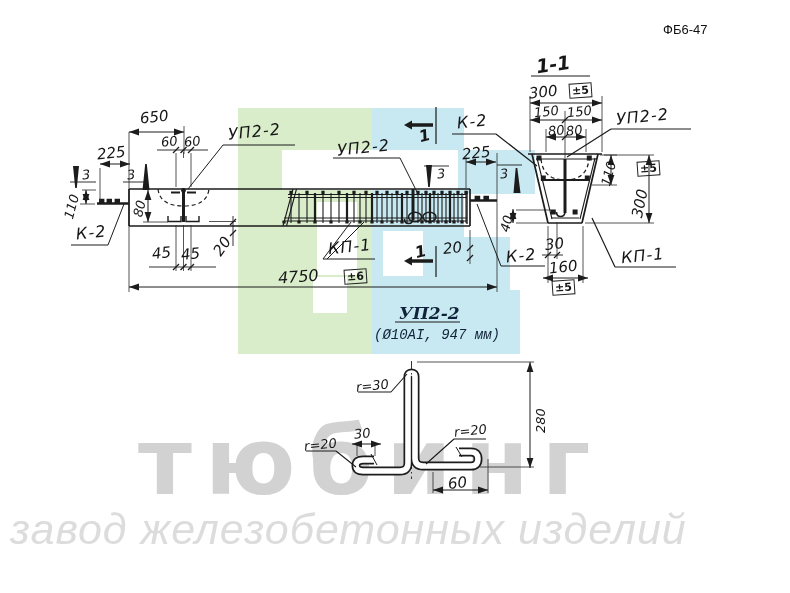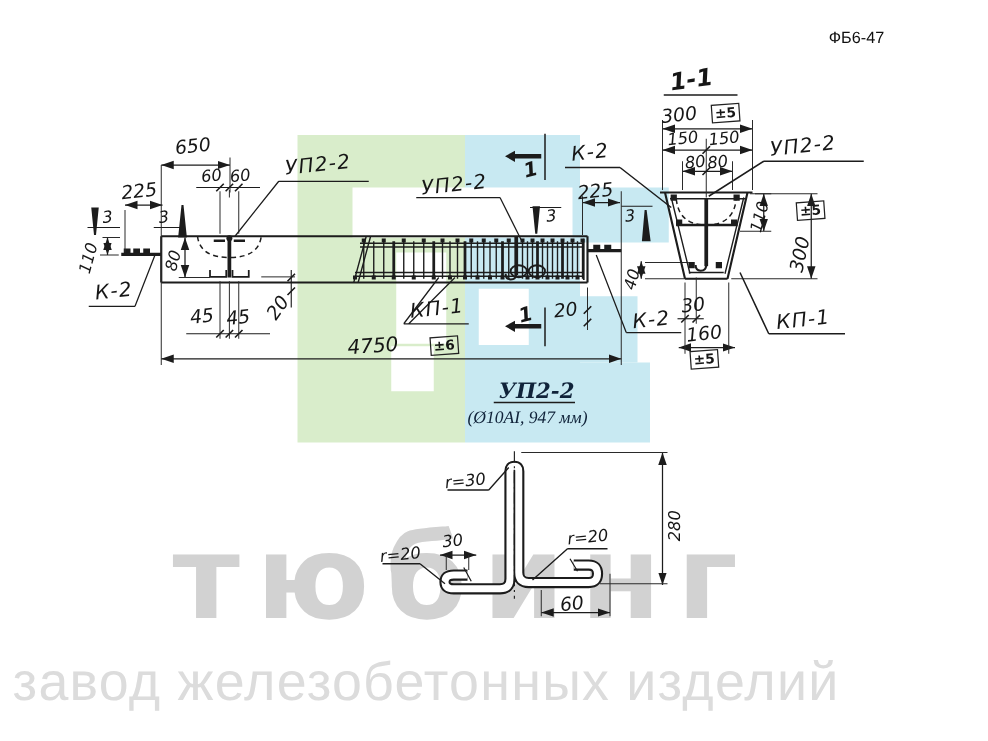--- a/index.html
+++ b/index.html
@@ -1,22 +1,22 @@
 <!DOCTYPE html>
 <html><head>
 <meta charset="utf-8">
 <style>
   html,body{margin:0;padding:0;}
   body{width:790px;height:593px;position:relative;background:#ffffff;overflow:hidden;
        font-family:"DejaVu Sans",sans-serif;}
   .blk{position:absolute;}
   .wm-brand{position:absolute;left:138px;top:408px;font-size:93px;font-weight:800;
             letter-spacing:13px;color:#d2d2d2;font-family:"DejaVu Sans",sans-serif;}
-  .wm-sub{position:absolute;left:10px;top:522px;font-size:43px;font-weight:400;
-          letter-spacing:1px;color:#dcdcdc;font-family:"Liberation Sans",sans-serif;}
+  .wm-sub{position:absolute;left:10px;top:505px;font-size:43px;font-weight:400;
+          letter-spacing:1px;color:#dcdcdc;font-family:"Liberation Sans",sans-serif;font-style:italic;}
   svg{position:absolute;left:0;top:0;}
   .lb{position:absolute;font-family:"DejaVu Sans",sans-serif;font-style:italic;
       color:#161616;white-space:nowrap;line-height:1;}
   .h  {font-size:15px;transform:rotate(-6deg);}
   .h16{font-size:16px;transform:rotate(-4deg);}
   .sm {font-size:13px;transform:rotate(-6deg);}
   .lbl{font-size:16px;transform:rotate(-6deg);letter-spacing:1px;font-weight:500;}
   .cut{font-size:16px;font-weight:600;transform:rotate(-14deg);}
   .rt {transform-origin:0 0;}
   .r75{transform:rotate(-75deg);}
@@ -25,21 +25,21 @@
   .r55{transform:rotate(-55deg);}
   .box{position:absolute;font-family:"DejaVu Sans",sans-serif;font-style:normal;
        font-size:11px;font-weight:600;color:#161616;border:1.4px solid #222;
        padding:0 2px;transform:rotate(-4deg);line-height:1.2;background:transparent;}
   .code{position:absolute;font-family:"Liberation Sans",sans-serif;font-size:13px;
         color:#101010;}
   .sect{position:absolute;font-family:"DejaVu Sans",sans-serif;font-style:italic;
         font-weight:700;font-size:19px;color:#161616;transform:rotate(-8deg);}
   .dtit{position:absolute;font-family:"DejaVu Serif",serif;font-style:italic;
         font-weight:700;font-size:17px;color:#10233a;}
-  .dsub{position:absolute;font-family:Liberation Serif, serif;font-style:italic;
+  .dsub{position:absolute;font-family:Liberation Mono, monospace;font-style:italic;
         font-size:14px;color:#10233a;}
 </style>
 </head>
 <body>
 
 <div class="blk" style="left:238px;top:108px;width:134px;height:246px;background:#d9edcb"></div>
 <div class="blk" style="left:372px;top:108px;width:92px;height:246px;background:#c8e9f2"></div>
 <div class="blk" style="left:464px;top:150px;width:71px;height:44px;background:#c8e9f2"></div>
 <div class="blk" style="left:464px;top:237px;width:46px;height:53px;background:#c8e9f2"></div>
 <div class="blk" style="left:464px;top:290px;width:56px;height:64px;background:#c8e9f2"></div>

